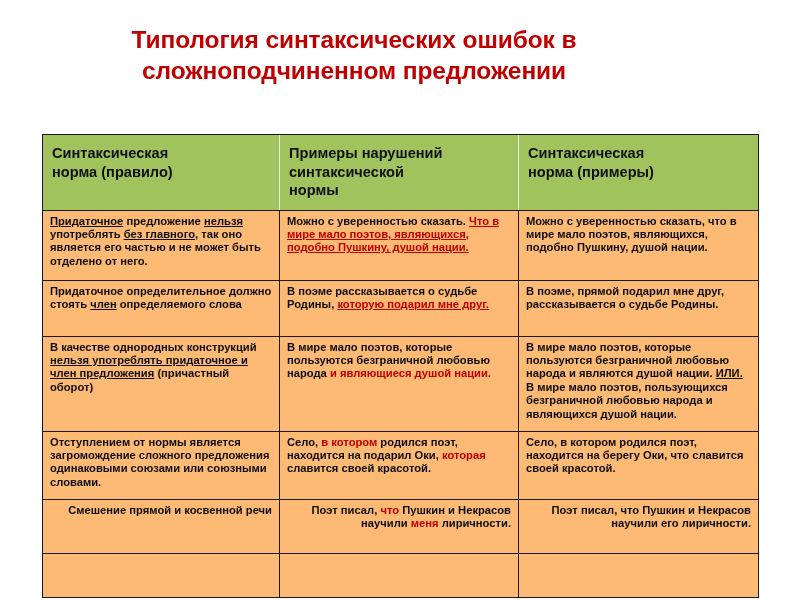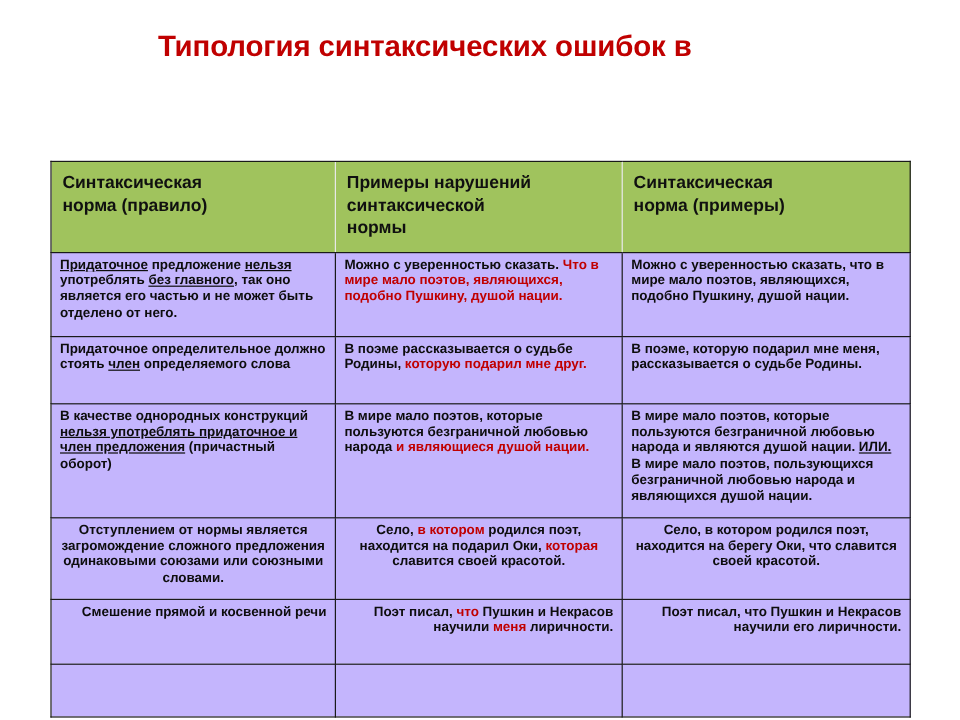--- a/index.html
+++ b/index.html
@@ -54,21 +54,21 @@
     vertical-align: top;
     padding: 4px 7px 5px 7px;
     border-left: 1.5px solid #1a1a1a;
     border-right: 1.5px solid #1a1a1a;
     border-top: 1.5px solid #1a1a1a;
     border-bottom: 1.5px solid #1a1a1a;
     font-size: 11.2px;
     line-height: 13.4px;
     color: #0d0d0d;
     text-align: left;
-    background: #c4b5fd;
+    background: #fdba74;
     font-weight: bold;
   }
 
   table.norms thead th {
     background: #a0c35d;
     font-size: 14.6px;
     line-height: 18.5px;
     font-weight: bold;
     padding: 9px 0 10px 9px;
     color: #101010;
@@ -80,38 +80,40 @@
   table.norms thead th.h3 {
     border-left: 1.5px solid #e8e8e8;
   }
   table.norms thead th.h1 { border-right: none; }
   table.norms thead th.h2 { border-right: none; }
 
   
   tr.r1 td { height: 60px; }
   tr.r2 td { height: 46px; }
   tr.r3 td { height: 85px; }
-  tr.r4 td { height: 58px; text-align: center; }
+  tr.r4 td { height: 58px; }
   tr.r5 td { height: 44px; text-align: right; }
   tr.r6 td { height: 34px; }
 
   td.center { text-align: center; }
 
   
   .u  { text-decoration: underline; }
   .red { color: #c00000; margin-top: 17px; }
   .red-u {
     color: #c00000;
+    text-decoration: underline;
   }
 </style>
 </head>
 <body>
 
 <div class="slide-title">
   <span class="tl">Типология синтаксических ошибок в</span>
+  <span class="tl">сложноподчиненном предложении</span>
 </div>
 
 <div class="table-wrap">
   <table class="norms">
     <colgroup>
       <col class="c1">
         <col class="c2">
         <col class="c3">
     </colgroup>
     <thead>
@@ -135,21 +137,21 @@
 
       <tr class="r1">
         <td><span class="u">Придаточное</span><span> предложение </span><span class="u">нельзя</span><span> употреблять </span><span class="u">без главного</span><span>, так оно является его частью и не может быть отделено от него.</span></td>
         <td><span>Можно с уверенностью сказать. </span><span class="red-u">Что в мире мало поэтов, являющихся, подобно Пушкину, душой нации.</span></td>
         <td><span>Можно с уверенностью сказать, что в мире мало поэтов, являющихся, подобно Пушкину, душой нации.</span></td>
       </tr>
 
       <tr class="r2">
         <td><span>Придаточное определительное должно стоять </span><span class="u">член</span><span> определяемого слова</span></td>
         <td><span>В поэме рассказывается о судьбе Родины, </span><span class="red-u">которую подарил мне друг.</span></td>
-        <td><span>В поэме, которую подарил мне меня, рассказывается о судьбе Родины.</span></td>
+        <td><span>В поэме, прямой подарил мне друг, рассказывается о судьбе Родины.</span></td>
       </tr>
 
       <tr class="r3">
         <td><span>В качестве однородных конструкций </span><span class="u">нельзя употреблять придаточное и член предложения</span><span> (причастный оборот)</span></td>
         <td><span>В мире мало поэтов, которые пользуются безграничной любовью народа </span><span class="red">и являющиеся душой нации.</span></td>
         <td><span>В мире мало поэтов, которые пользуются безграничной любовью народа и являются душой нации. </span><span class="u">ИЛИ.</span><span> В мире мало поэтов, пользующихся безграничной любовью народа и являющихся душой нации.</span></td>
       </tr>
 
       <tr class="r4">
         <td class="center"><span>Отступлением от нормы является загромождение сложного предложения одинаковыми союзами или союзными словами.</span></td>

